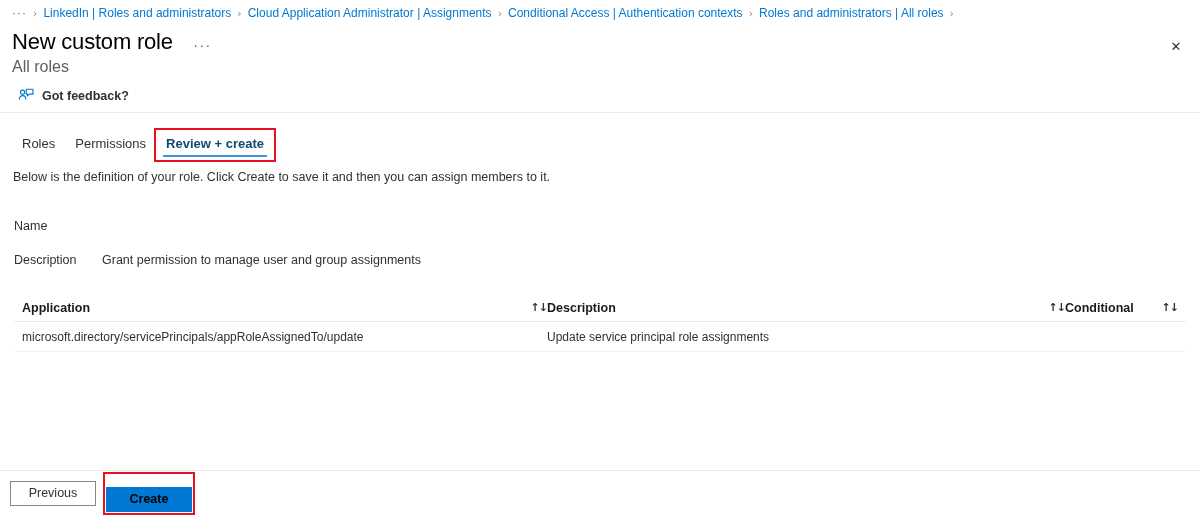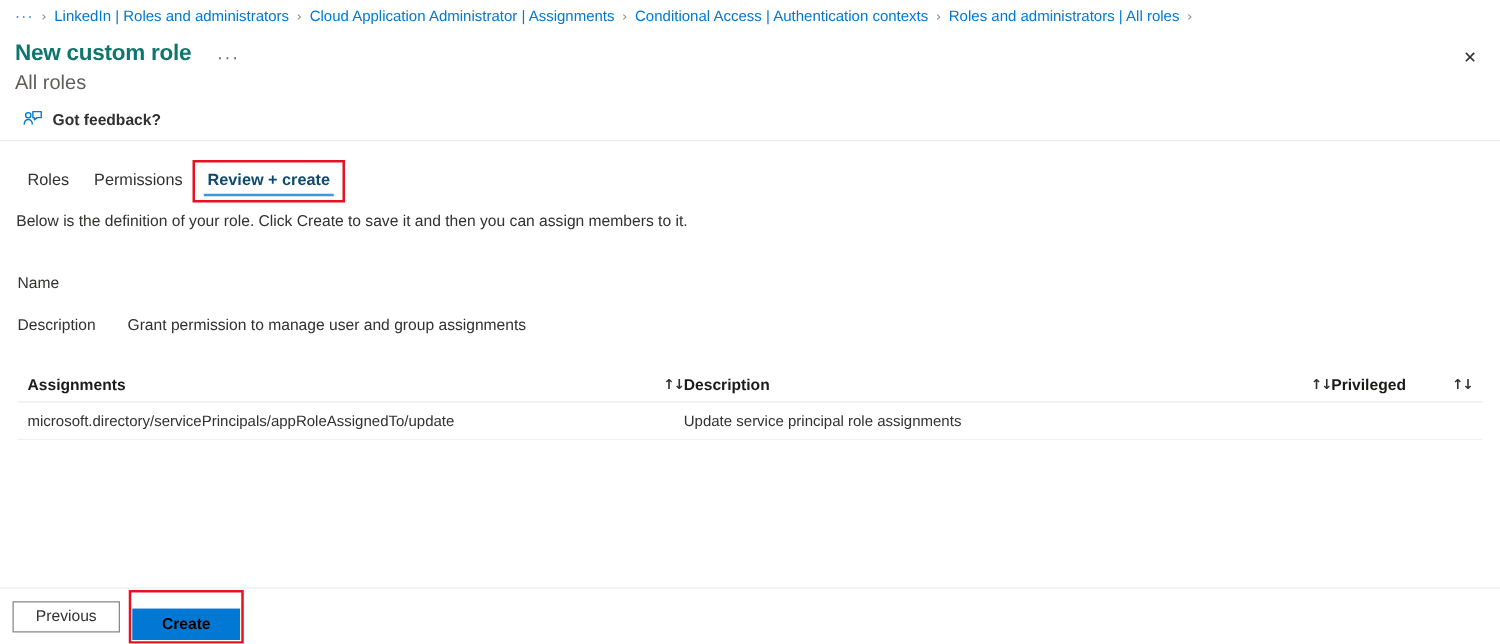--- a/index.html
+++ b/index.html
@@ -43,23 +43,23 @@
     font-size: 11px;
     font-family: "DejaVu Sans", sans-serif;
   }
 
   
   .title-block {
     position: absolute;
     top: 28px; left: 12px;
   }
   .page-title {
-    font-size: 18px;
-    font-weight: 700;
-    color: #0f766e;
+    font-size: 22px;
+    font-weight: 400;
+    color: #000000;
     line-height: 28px;
     letter-spacing: -0.2px;
     display: inline-block;
     vertical-align: middle;
   }
   .title-more {
     display: inline-block;
     vertical-align: middle;
     color: #605e5c;
     font-size: 14px;
@@ -324,29 +324,29 @@
     </div>
     <div class="srow">
       <div class="slabel">Description</div>
       <div class="svalue">Grant permission to manage user and group assignments</div>
     </div>
   </div>
 
   <div class="perm-table">
     <div class="thead">
       <div class="th col-permission">
-        <span class="th-text">Assignments</span>
+        <span class="th-text">Application</span>
         <span class="sort-icon">↑↓</span>
       </div>
       <div class="th col-description">
         <span class="th-text">Description</span>
         <span class="sort-icon">↑↓</span>
       </div>
       <div class="th col-privileged">
-        <span class="th-text">Privileged</span>
+        <span class="th-text">Conditional</span>
         <span class="sort-icon">↑↓</span>
       </div>
     </div>
     <div class="tr">
       <div class="td col-permission">microsoft.directory/servicePrincipals/appRoleAssignedTo/update</div>
       <div class="td col-description">Update service principal role assignments</div>
       <div class="td col-privileged"></div>
     </div>
   </div>
 

